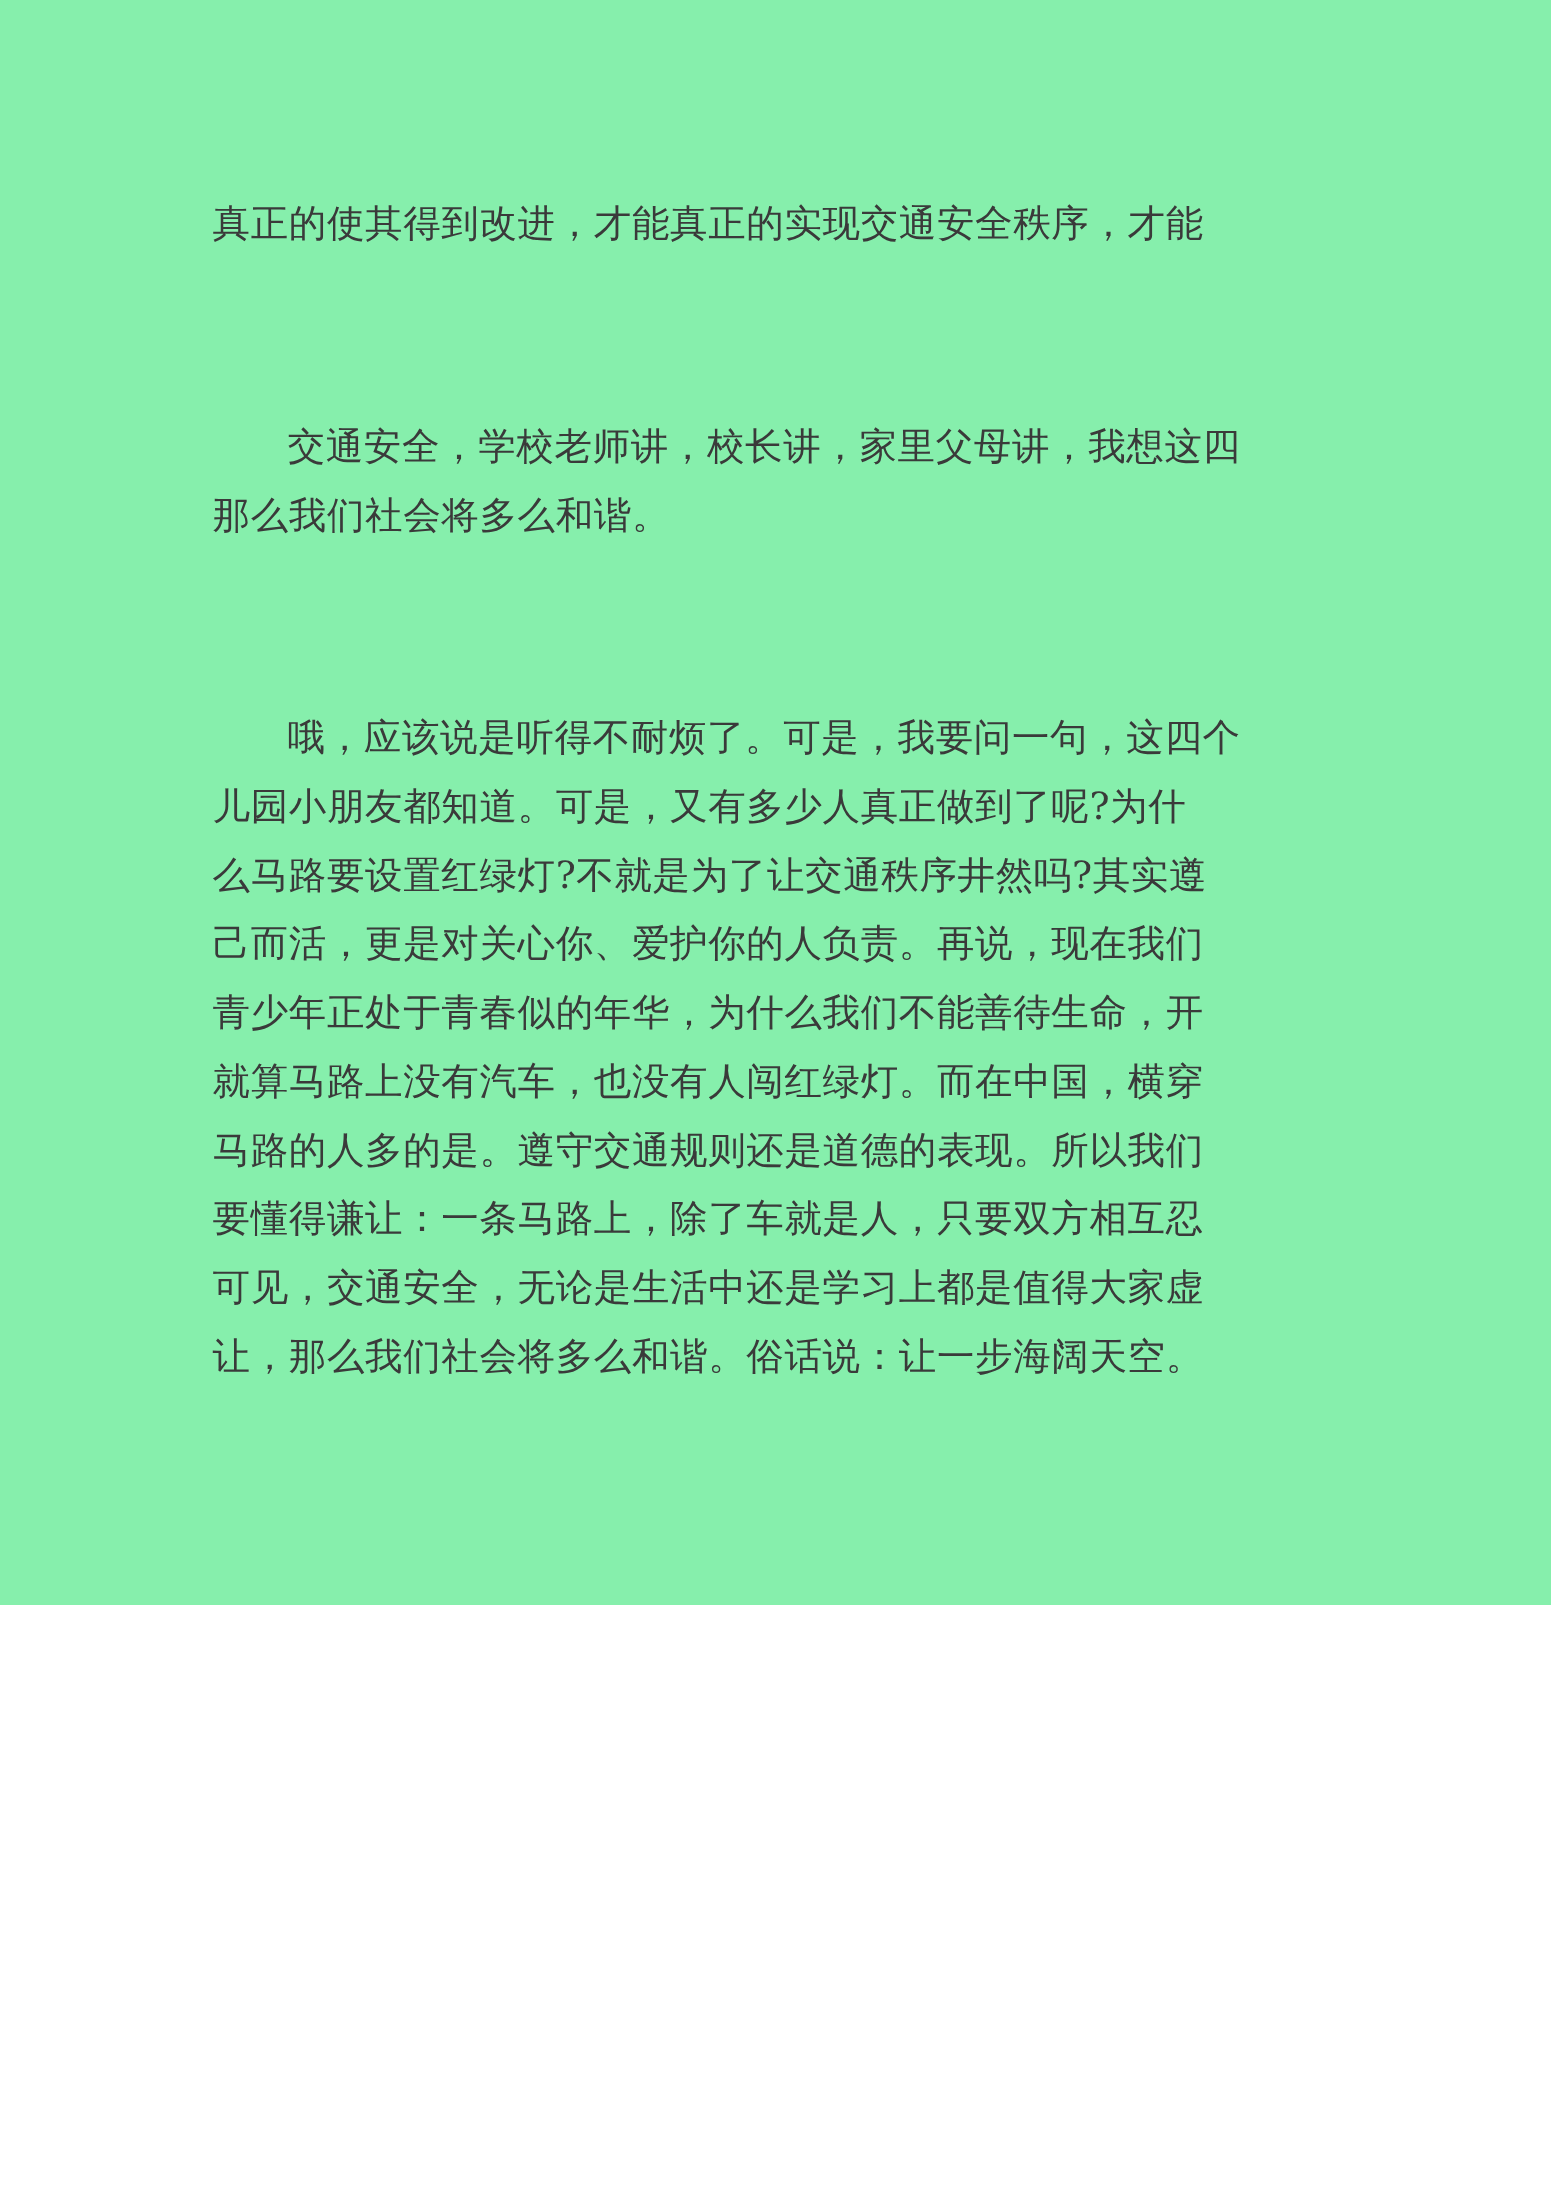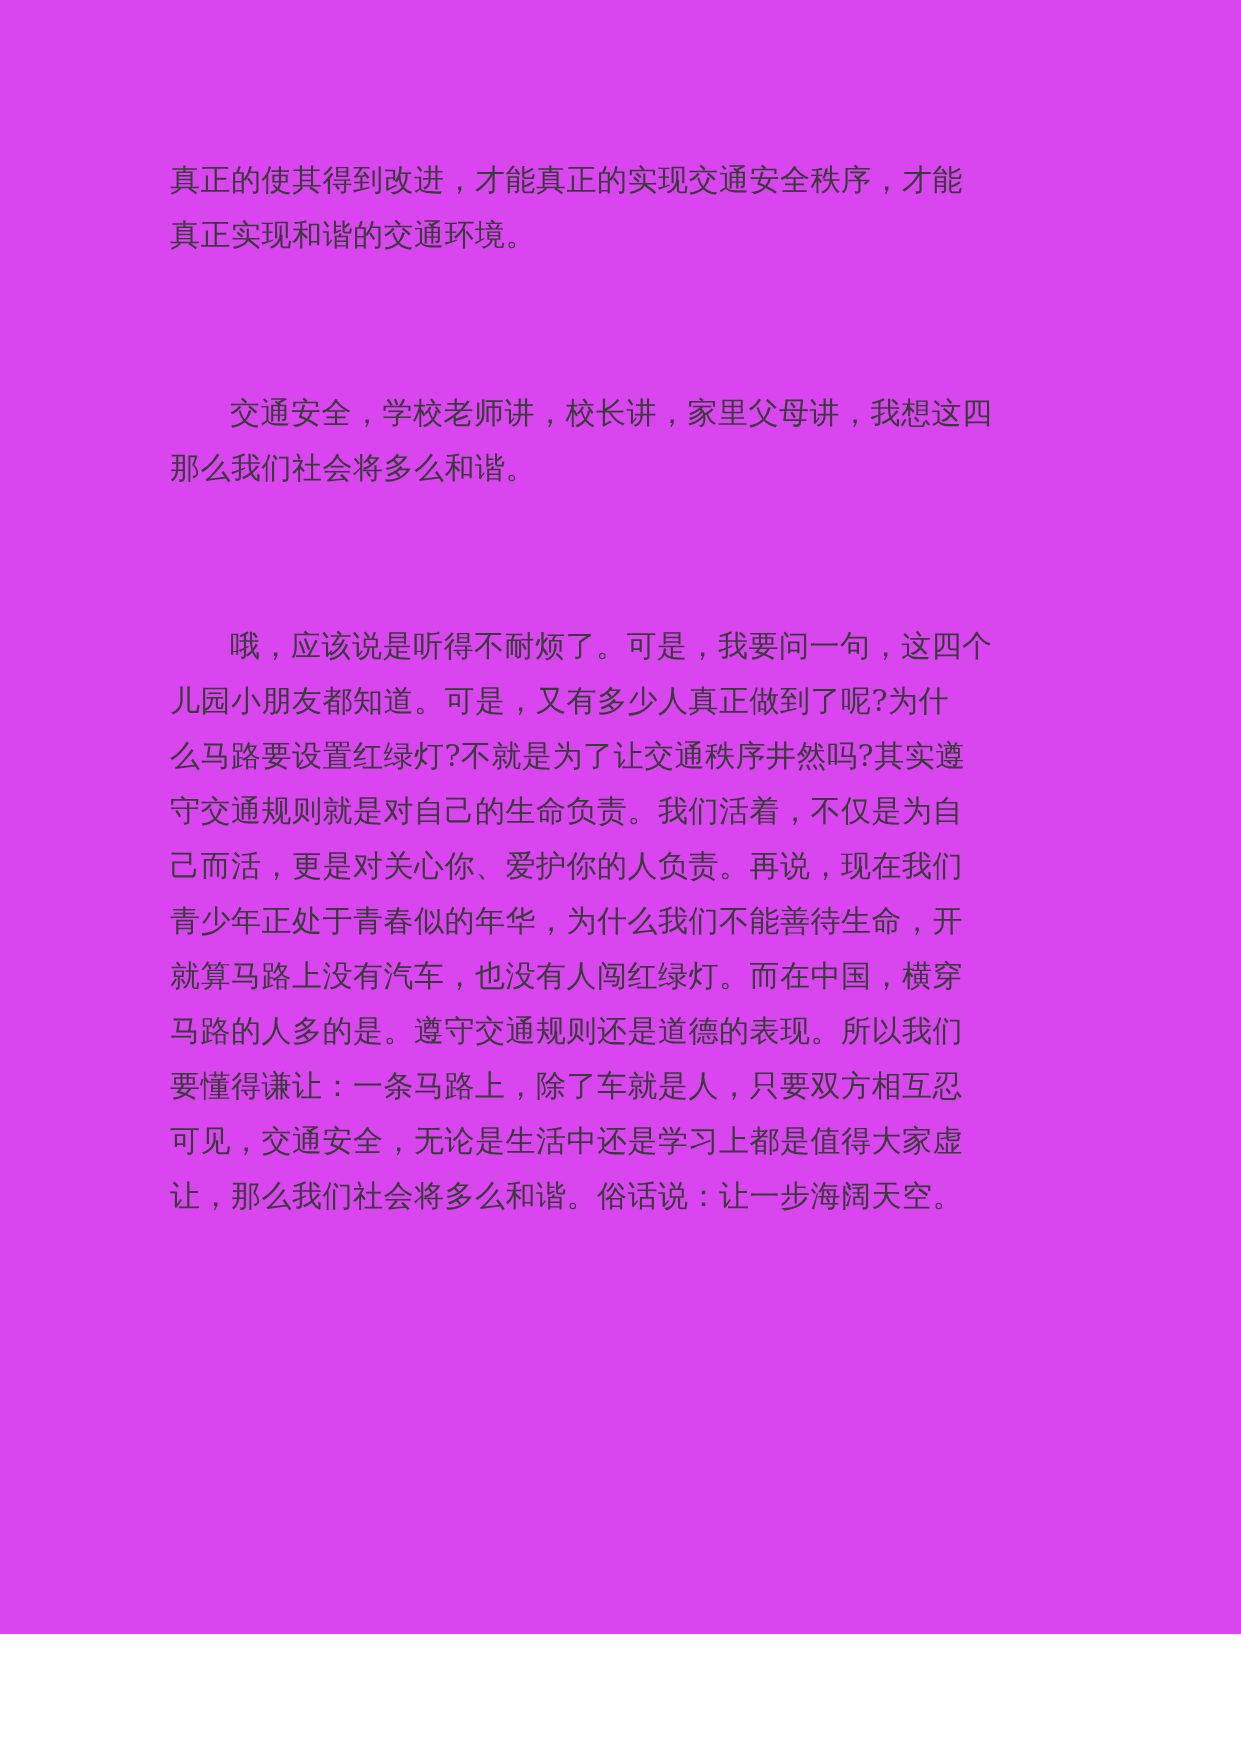--- a/index.html
+++ b/index.html
@@ -9,22 +9,22 @@
   }
   body {
     width: 1241px;
     height: 1754px;
     overflow: hidden;
     font-family: "DejaVu Serif", "Liberation Serif", serif;
   }
   .page {
     position: relative;
     width: 1241px;
-    height: 1634px;
-    background: #d946ef;
+    height: 1284px;
+    background: #86efac;
   }
   .doc {
     position: absolute;
     top: 152px;
     left: 170px;
     width: 810px;
     color: #3a3a3a;
     font-size: 30px;
     line-height: 55px;
     letter-spacing: 0.5px;
@@ -41,31 +41,29 @@
   }
   .heading .line { font-weight: 400; }
 </style>
 </head>
 <body>
 
 <div class="page">
   <div class="doc">
       <div class="block paragraph">
         <div class="line">真正的使其得到改进，才能真正的实现交通安全秩序，才能</div>
-        <div class="line">真正实现和谐的交通环境。</div>
       </div>
       <div class="block paragraph indent">
         <div class="line">交通安全，学校老师讲，校长讲，家里父母讲，我想这四</div>
         <div class="line">那么我们社会将多么和谐。</div>
       </div>
       <div class="block paragraph indent">
         <div class="line">哦，应该说是听得不耐烦了。可是，我要问一句，这四个</div>
         <div class="line">儿园小朋友都知道。可是，又有多少人真正做到了呢?为什</div>
         <div class="line">么马路要设置红绿灯?不就是为了让交通秩序井然吗?其实遵</div>
-        <div class="line">守交通规则就是对自己的生命负责。我们活着，不仅是为自</div>
         <div class="line">己而活，更是对关心你、爱护你的人负责。再说，现在我们</div>
         <div class="line">青少年正处于青春似的年华，为什么我们不能善待生命，开</div>
         <div class="line">就算马路上没有汽车，也没有人闯红绿灯。而在中国，横穿</div>
         <div class="line">马路的人多的是。遵守交通规则还是道德的表现。所以我们</div>
         <div class="line">要懂得谦让：一条马路上，除了车就是人，只要双方相互忍</div>
         <div class="line">可见，交通安全，无论是生活中还是学习上都是值得大家虚</div>
         <div class="line">让，那么我们社会将多么和谐。俗话说：让一步海阔天空。</div>
       </div>
     </div>
 </div>

